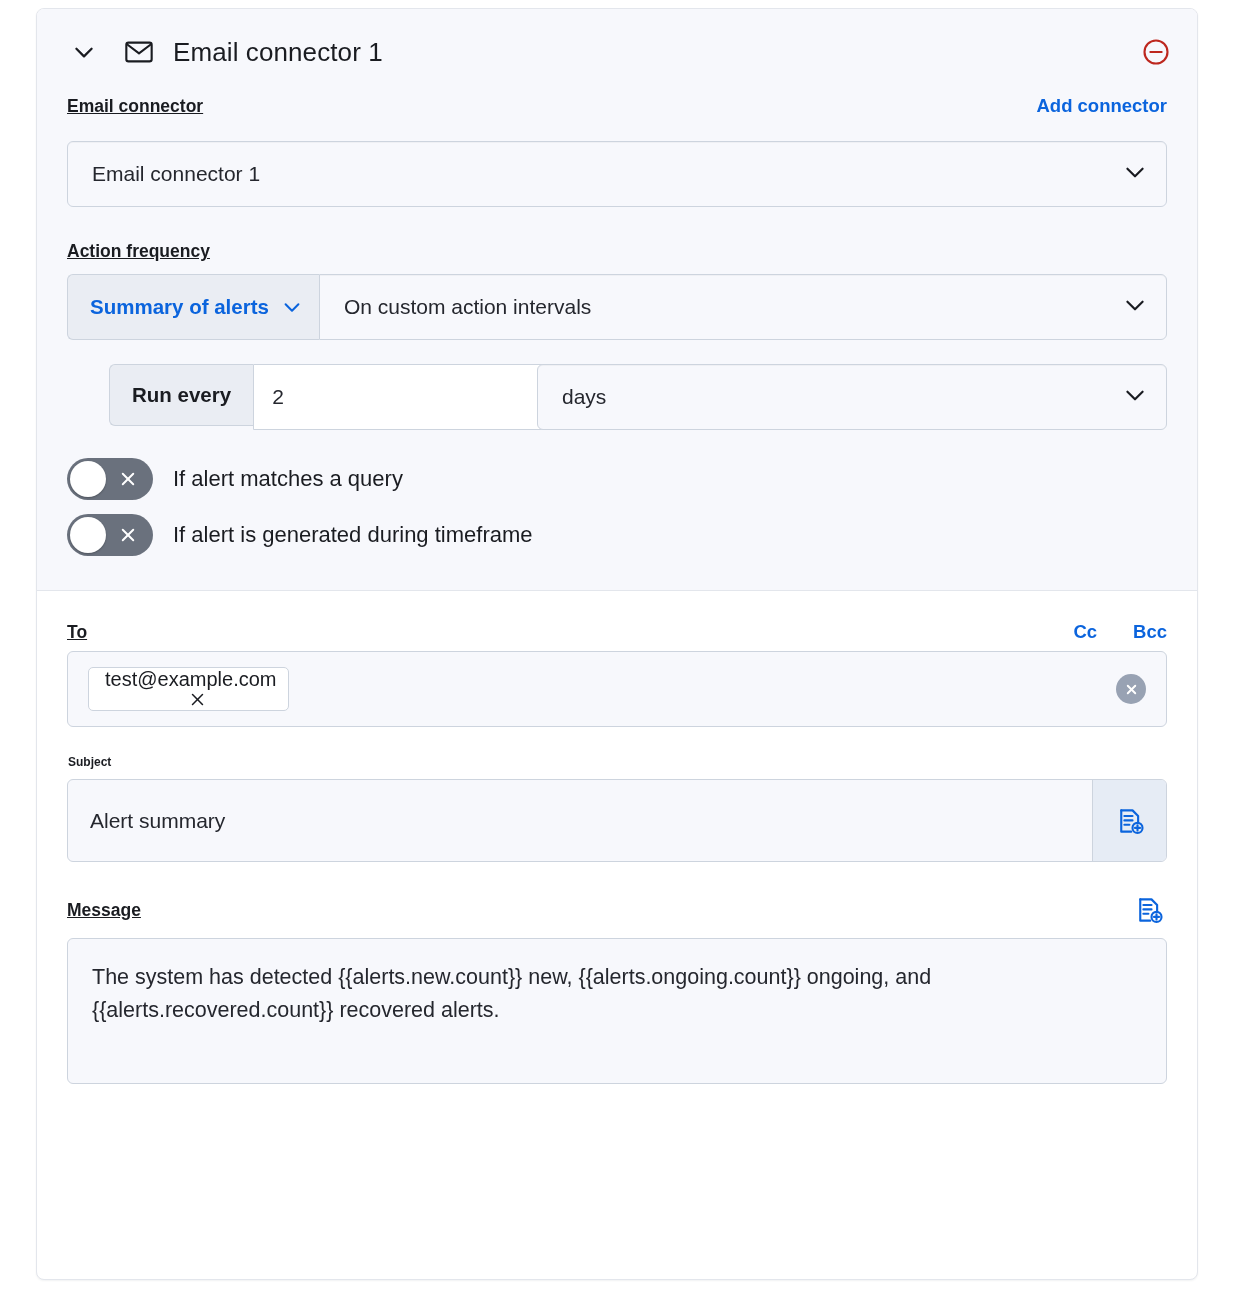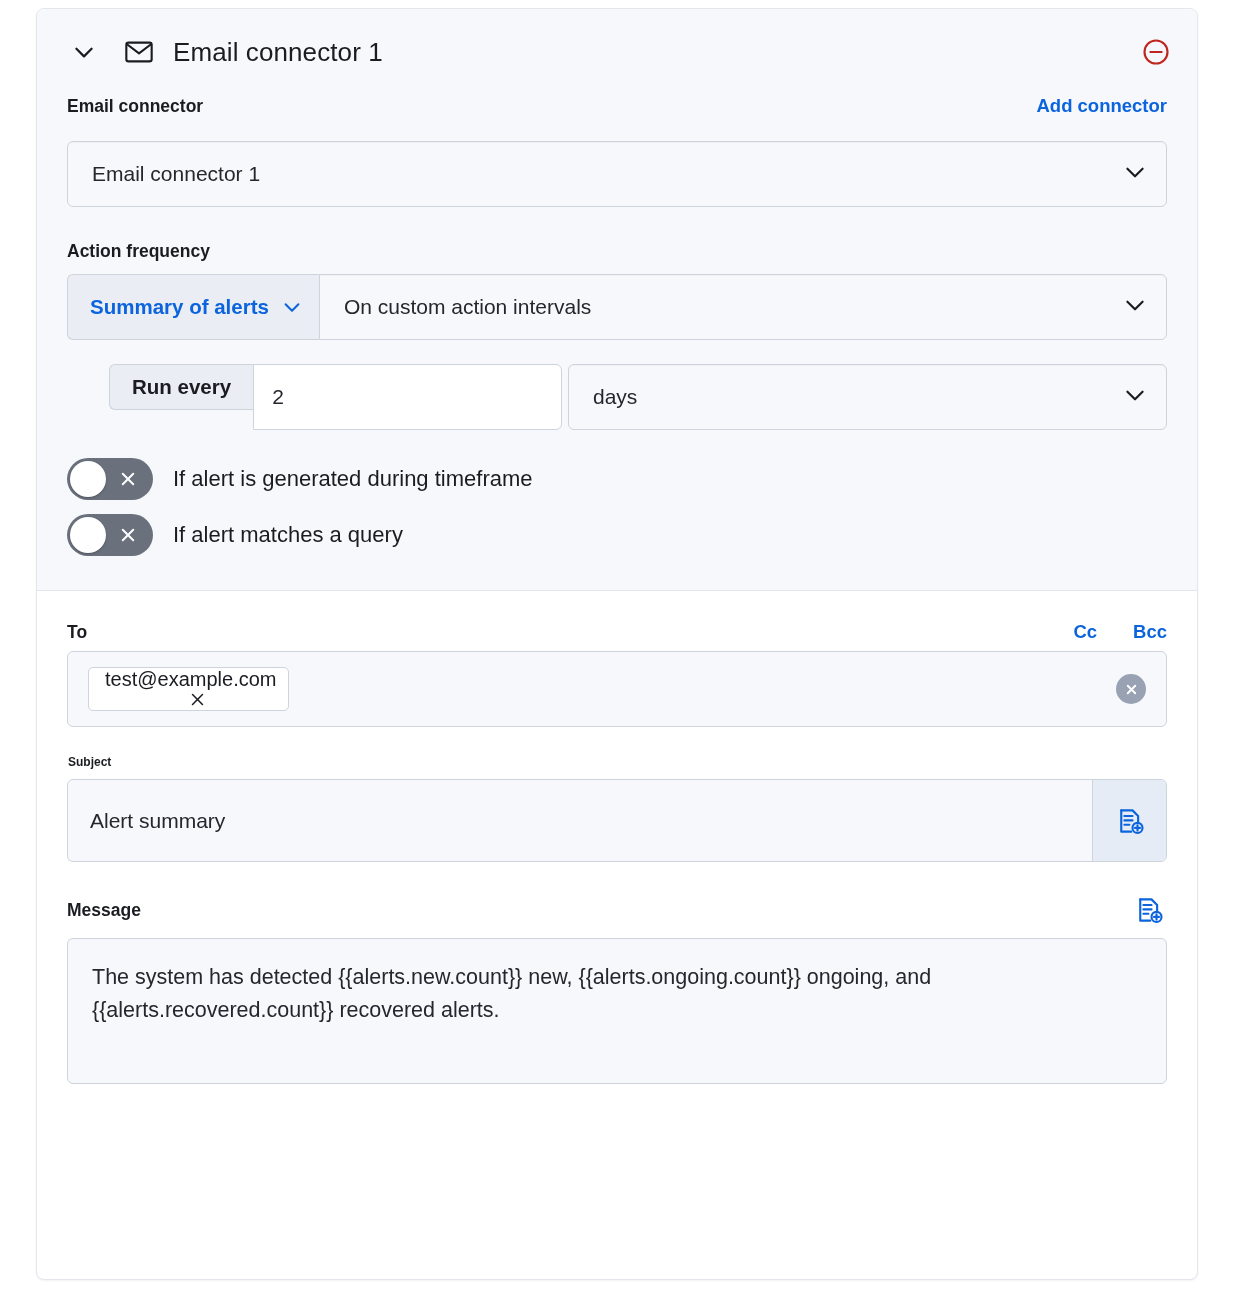--- a/index.html
+++ b/index.html
@@ -68,20 +68,21 @@
   .section-top {
     background: #f7f8fc;
     padding: 0 30px 34px 30px;
     border-bottom: 1px solid #e3e6ec;
   }
   .label {
     font-size: 17.5px;
     font-weight: bold;
     color: #1a1c21;
     margin-bottom: 12px;
+    text-decoration: underline;
   }
   .label-row {
     display: flex;
     align-items: baseline;
     justify-content: space-between;
     margin-bottom: 12px;
   }
   .link {
     color: #0b64dd;
     font-size: 18.5px;
@@ -135,21 +136,21 @@
     display: flex;
     margin-top: 24px;
     padding-left: 42px;
     gap: 18px;
   }
   .runevery-group {
     display: flex;
     width: 410px;
   }
   .runevery-prepend {
-    height: 46px;
+    height: 62px;
     background: #eaedf3;
     border: 1px solid #cdd4de;
     border-right: none;
     border-radius: 6px 0 0 6px;
     display: flex;
     align-items: center;
     padding: 10px 22px;
     font-size: 20.5px;
     font-weight: bold;
     color: #1a1c21;
@@ -163,21 +164,20 @@
     background: #ffffff;
     font-size: 21px;
     font-family: "Liberation Sans", sans-serif;
     color: #25272e;
     padding: 0 18px;
     outline: none;
   }
   .unit-select {
     flex: 1;
     min-width: 0;
-    margin-left: 31px;
   }
 
   .toggle-row {
     display: flex;
     align-items: center;
     margin-top: 28px;
   }
   .toggle-row + .toggle-row { margin-top: 14px; }
   .toggle {
     width: 86px;
@@ -391,34 +391,34 @@
     <div class="toggle-row">
       <div class="toggle">
         <div class="knob"></div>
         <div class="x">
           <svg width="18" height="18" viewBox="0 0 24 24" fill="none" stroke="#ffffff" stroke-width="2.6" stroke-linecap="round">
               <line x1="5" y1="5" x2="19" y2="19"></line>
               <line x1="19" y1="5" x2="5" y2="19"></line>
             </svg>
         </div>
       </div>
-      <div class="toggle-label">If alert is generated during timeframe</div>
+      <div class="toggle-label">If alert matches a query</div>
     </div>
 
     <div class="toggle-row">
       <div class="toggle">
         <div class="knob"></div>
         <div class="x">
           <svg width="18" height="18" viewBox="0 0 24 24" fill="none" stroke="#ffffff" stroke-width="2.6" stroke-linecap="round">
               <line x1="5" y1="5" x2="19" y2="19"></line>
               <line x1="19" y1="5" x2="5" y2="19"></line>
             </svg>
         </div>
       </div>
-      <div class="toggle-label">If alert matches a query</div>
+      <div class="toggle-label">If alert is generated during timeframe</div>
     </div>
   </div>
 
   <div class="section-bottom">
 
     <div class="label-row" style="margin-bottom:0">
       <div class="label" style="margin-bottom:0">To</div>
       <div class="to-links">
         <a class="link">Cc</a>
         <a class="link">Bcc</a>

